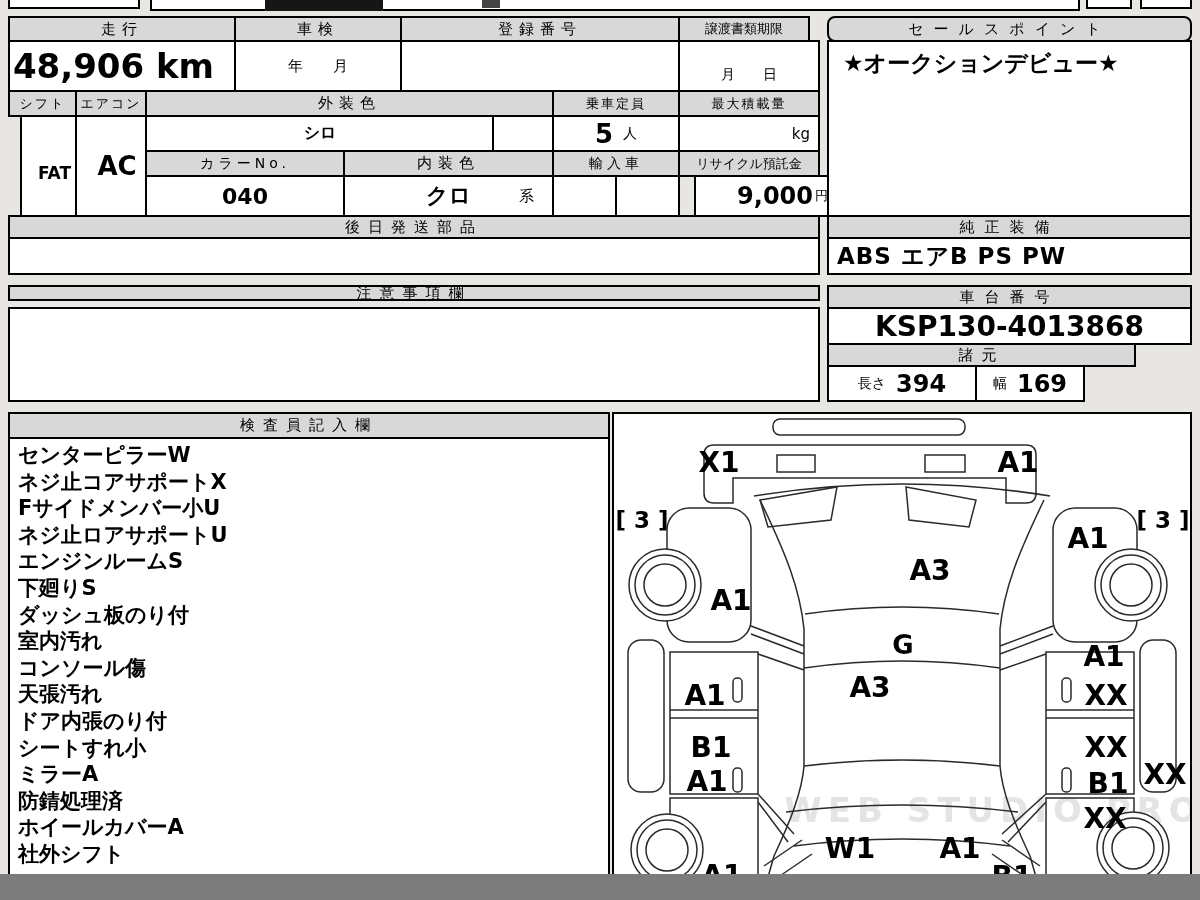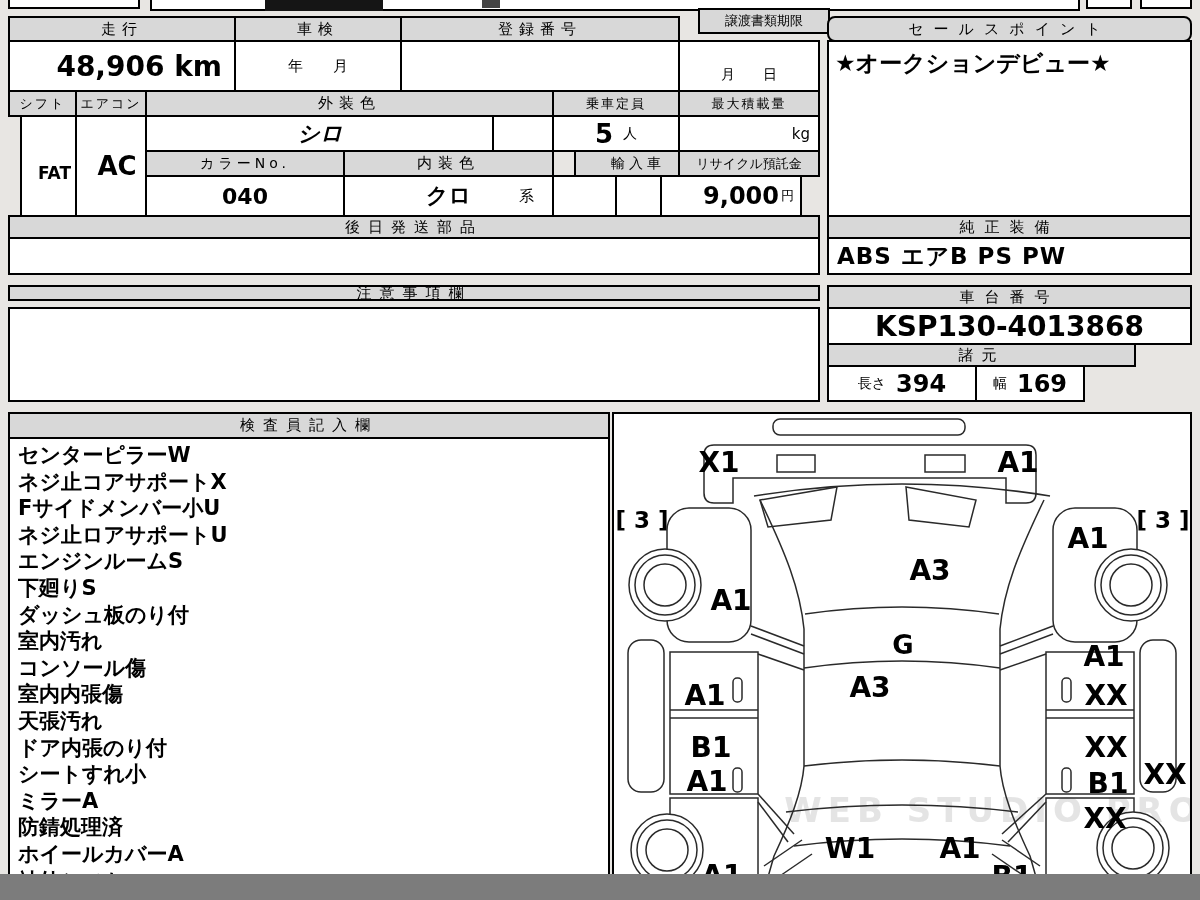--- a/index.html
+++ b/index.html
@@ -40,25 +40,25 @@
 
   <div class="cell hdr" style="left:8px;top:16px;width:228px;height:26px;">
       <span>走行</span>
     </div>
   <div class="cell hdr" style="left:234px;top:16px;width:168px;height:26px;">
       <span>車検</span>
     </div>
   <div class="cell hdr" style="left:400px;top:16px;width:280px;height:26px;">
       <span>登録番号</span>
     </div>
-  <div class="cell hdr tight" style="left:678px;top:8px;width:132px;height:26px;margin-left:20px;">
+  <div class="cell hdr tight" style="left:678px;top:16px;width:132px;height:26px;">
       <span>譲渡書類期限</span>
     </div>
 
-  <div class="cell val right" style="left:8px;top:40px;width:228px;height:52px;font-size:28px;padding-right:12px;">
+  <div class="cell val right" style="left:8px;top:40px;width:228px;height:52px;font-size:34px;padding-right:20px;">
       <span>48,906 km</span>
     </div>
   <div class="cell" style="left:234px;top:40px;width:168px;height:52px;font-size:15px;">
       <span>年　　月</span>
     </div>
   <div class="cell" style="left:400px;top:40px;width:280px;height:52px;">
       <span></span>
     </div>
   <div class="cell" style="left:678px;top:40px;width:142px;height:52px;font-size:14px;align-items:flex-end;padding-bottom:6px;">
       <span>月　　日</span>
@@ -79,58 +79,58 @@
   <div class="cell hdr sm" style="left:678px;top:90px;width:142px;height:27px;">
       <span>最大積載量</span>
     </div>
 
   <div class="cell val" style="left:20px;top:115px;width:69px;height:116px;font-size:17px;">
       <span>FAT</span>
     </div>
   <div class="cell val" style="left:75px;top:115px;width:84px;height:102px;font-size:26px;">
       <span>AC</span>
     </div>
-  <div class="cell val" style="left:145px;top:115px;width:350px;height:37px;font-size:22px;font-style:italic;">
+  <div class="cell val" style="left:145px;top:115px;width:350px;height:37px;font-size:16px;">
       <span>シロ</span>
     </div>
   <div class="cell" style="left:492px;top:115px;width:62px;height:37px;"></div>
   <div class="cell" style="left:552px;top:115px;width:128px;height:37px;">
       <span class="val" style="font-size:26px;">5</span>
       <span class="unit">人</span>
     </div>
   <div class="cell right" style="left:678px;top:115px;width:142px;height:37px;font-size:15px;padding-right:8px;">
       <span></span>
       <span>kg</span>
     </div>
 
   <div class="cell hdr" style="left:145px;top:150px;width:200px;height:27px;font-size:14px;letter-spacing:4px;">
       <span>カラーNo.</span>
     </div>
   <div class="cell hdr" style="left:343px;top:150px;width:211px;height:27px;">
       <span>内装色</span>
     </div>
-  <div class="cell hdr" style="left:574px;top:150px;width:128px;height:27px;font-size:14px;letter-spacing:4px;">
+  <div class="cell hdr" style="left:552px;top:150px;width:128px;height:27px;font-size:14px;letter-spacing:4px;">
       <span>輸入車</span>
     </div>
   <div class="cell hdr tight" style="left:678px;top:150px;width:142px;height:27px;">
       <span>リサイクル預託金</span>
     </div>
 
   <div class="cell val" style="left:145px;top:175px;width:200px;height:42px;font-size:22px;">
       <span>040</span>
     </div>
   <div class="cell val" style="left:343px;top:175px;width:211px;height:42px;font-size:22px;">
       <span>クロ</span>
       <span style="position:absolute;right:18px;font-size:15px;font-weight:normal;">系</span>
     </div>
   <div class="cell" style="left:552px;top:175px;width:65px;height:42px;">
       <span></span>
     </div>
   <div class="cell" style="left:615px;top:175px;width:65px;height:42px;"></div>
-  <div class="cell right" style="left:660px;top:175px;width:142px;height:42px;padding-right:6px;">
+  <div class="cell right" style="left:694px;top:175px;width:142px;height:42px;padding-right:6px;">
       <span class="val" style="font-size:24px;">9,000</span>
       <span style="font-size:13px;margin-left:2px;">円</span>
     </div>
 
   <div class="cell hdr" style="left:8px;top:215px;width:812px;height:24px;letter-spacing:8px;">
       <span>後日発送部品</span>
     </div>
   <div class="cell" style="left:8px;top:237px;width:812px;height:38px;">
       <span></span>
     </div>
@@ -138,21 +138,21 @@
   <div class="cell hdr" style="left:8px;top:285px;width:812px;height:16px;letter-spacing:8px;">
       <span>注意事項欄</span>
     </div>
   <div class="cell" style="left:8px;top:307px;width:812px;height:95px;">
       <span></span>
     </div>
 
   <div class="cell hdr" style="left:827px;top:16px;width:365px;height:26px;letter-spacing:10px;border-radius:8px;">
       <span>セールスポイント</span>
     </div>
-  <div class="cell val left top" style="left:827px;top:40px;width:365px;height:177px;font-size:23px;padding:6px 6px;">
+  <div class="cell val left top" style="left:827px;top:40px;width:365px;height:177px;font-size:23px;padding:6px 14px;">
       <span>★オークションデビュー★</span>
     </div>
 
   <div class="cell hdr" style="left:827px;top:215px;width:365px;height:24px;letter-spacing:10px;">
       <span>純正装備</span>
     </div>
   <div class="cell val left" style="left:827px;top:237px;width:365px;height:38px;font-size:23px;padding-left:8px;letter-spacing:1px;">
       <span>ABS エアB PS PW</span>
     </div>
 
@@ -185,21 +185,20 @@
   <div class="insp-box" id="insp-box">
       <div class="insp-line">センターピラーW</div>
       <div class="insp-line">ネジ止コアサポートX</div>
       <div class="insp-line">Fサイドメンバー小U</div>
       <div class="insp-line">ネジ止ロアサポートU</div>
       <div class="insp-line">エンジンルームS</div>
       <div class="insp-line">下廻りS</div>
       <div class="insp-line">ダッシュ板のり付</div>
       <div class="insp-line">室内汚れ</div>
       <div class="insp-line">コンソール傷</div>
-      <div class="insp-line">室内内張傷</div>
       <div class="insp-line">天張汚れ</div>
       <div class="insp-line">ドア内張のり付</div>
       <div class="insp-line">シートすれ小</div>
       <div class="insp-line">ミラーA</div>
       <div class="insp-line">防錆処理済</div>
       <div class="insp-line">ホイールカバーA</div>
       <div class="insp-line">社外シフト</div>
     </div>
 
   <div class="diagram-box">

